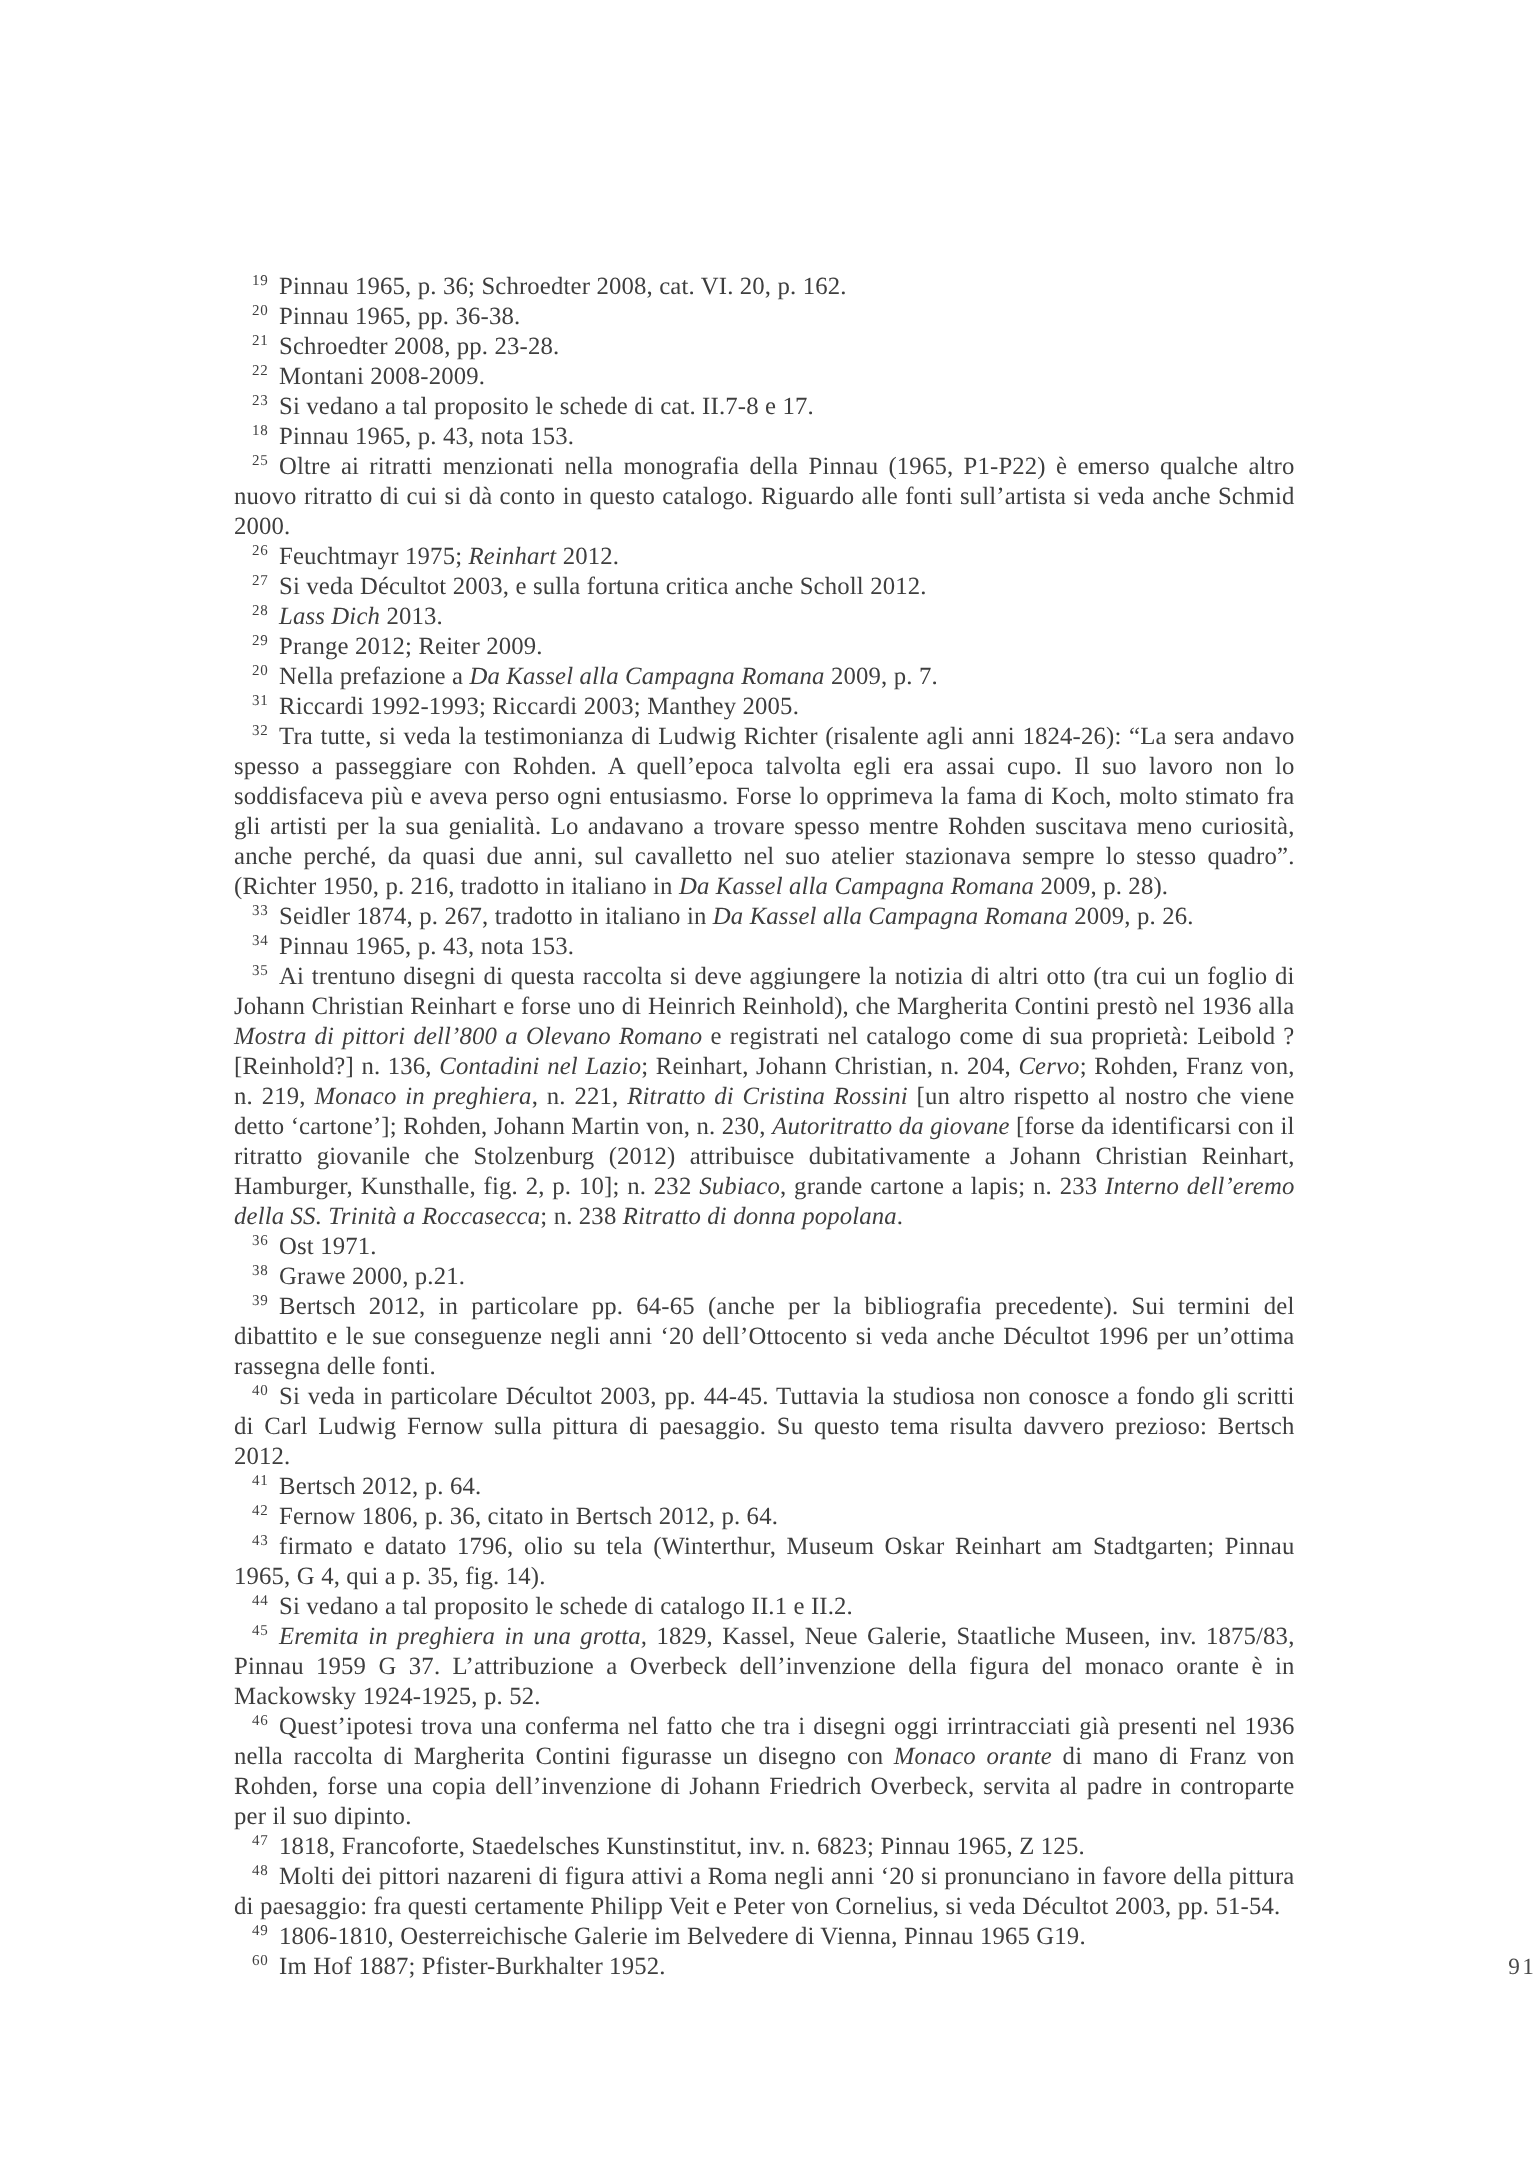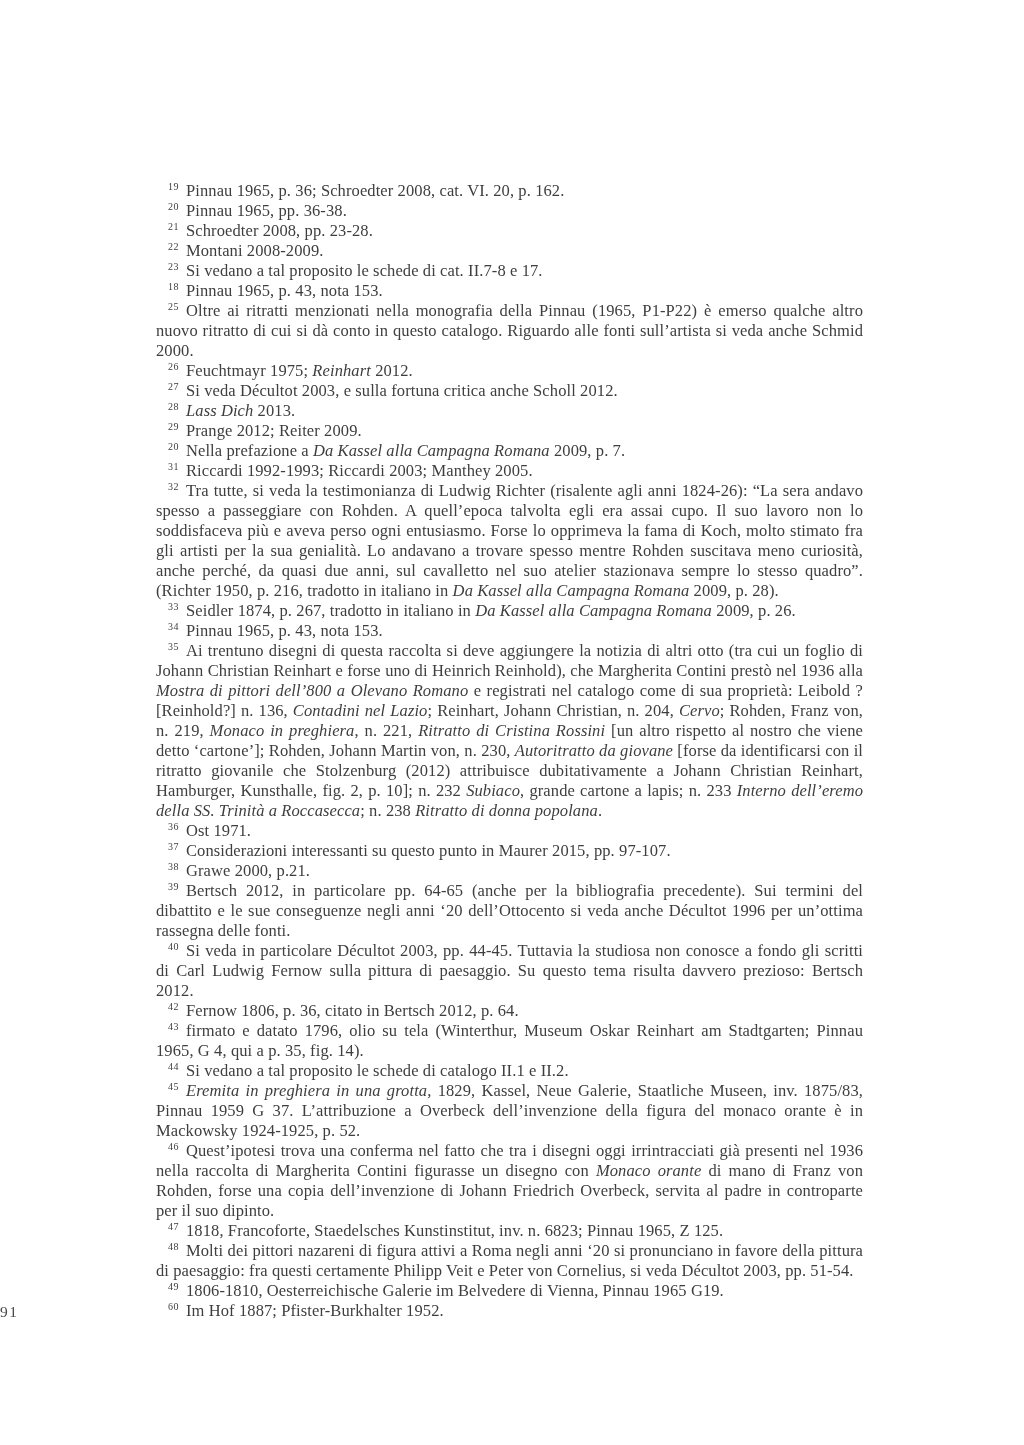--- a/index.html
+++ b/index.html
@@ -30,21 +30,21 @@
     line-height: 0;
     vertical-align: 6px;
     margin-right: 7px;
     letter-spacing: 0.5px;
   }
   .note i { font-style: italic; }
   .folio {
     position: absolute;
     left: 0; top: 1303px;
     width: 100%;
-    text-align: left;
+    text-align: right;
     font-size: 15.5px;
     letter-spacing: 1.5px;
     color: #4a4a4a;
   }
 </style>
 </head>
 <body>
 
 <main class="page">
   <section class="notes">
@@ -59,24 +59,24 @@
       <p class="note"><sup class="num">27</sup><span>Si veda Décultot 2003, e sulla fortuna critica anche Scholl 2012.</span></p>
       <p class="note"><sup class="num">28</sup><i>Lass Dich</i><span> 2013.</span></p>
       <p class="note"><sup class="num">29</sup><span>Prange 2012; Reiter 2009.</span></p>
       <p class="note"><sup class="num">20</sup><span>Nella prefazione a </span><i>Da Kassel alla Campagna Romana</i><span> 2009, p. 7.</span></p>
       <p class="note"><sup class="num">31</sup><span>Riccardi 1992-1993; Riccardi 2003; Manthey 2005.</span></p>
       <p class="note"><sup class="num">32</sup><span>Tra tutte, si veda la testimonianza di Ludwig Richter (risalente agli anni 1824-26): “La sera andavo spesso a passeggiare con Rohden. A quell’epoca talvolta egli era assai cupo. Il suo lavoro non lo soddisfaceva più e aveva perso ogni entusiasmo. Forse lo opprimeva la fama di Koch, molto stimato fra gli artisti per la sua genialità. Lo andavano a trovare spesso mentre Rohden suscitava meno curiosità, anche perché, da quasi due anni, sul cavalletto nel suo atelier stazionava sempre lo stesso quadro”. (Richter 1950, p. 216, tradotto in italiano in </span><i>Da Kassel alla Campagna Romana</i><span> 2009, p. 28).</span></p>
       <p class="note"><sup class="num">33</sup><span>Seidler 1874, p. 267, tradotto in italiano in </span><i>Da Kassel alla Campagna Romana</i><span> 2009, p. 26.</span></p>
       <p class="note"><sup class="num">34</sup><span>Pinnau 1965, p. 43, nota 153.</span></p>
       <p class="note"><sup class="num">35</sup><span>Ai trentuno disegni di questa raccolta si deve aggiungere la notizia di altri otto (tra cui un foglio di Johann Christian Reinhart e forse uno di Heinrich Reinhold), che Margherita Contini prestò nel 1936 alla </span><i>Mostra di pittori dell’800 a Olevano Romano</i><span> e registrati nel catalogo come di sua proprietà: Leibold ? [Reinhold?] n. 136, </span><i>Contadini nel Lazio</i><span>; Reinhart, Johann Christian, n. 204, </span><i>Cervo</i><span>; Rohden, Franz von, n. 219, </span><i>Monaco in preghiera</i><span>, n. 221, </span><i>Ritratto di Cristina Rossini</i><span> [un altro rispetto al nostro che viene detto ‘cartone’]; Rohden, Johann Martin von, n. 230, </span><i>Autoritratto da giovane</i><span> [forse da identificarsi con il ritratto giovanile che Stolzenburg (2012) attribuisce dubitativamente a Johann Christian Reinhart, Hamburger, Kunsthalle, fig. 2, p. 10]; n. 232 </span><i>Subiaco</i><span>, grande cartone a lapis; n. 233 </span><i>Interno dell’eremo della SS. Trinità a Roccasecca</i><span>; n. 238 </span><i>Ritratto di donna popolana</i><span>.</span></p>
       <p class="note"><sup class="num">36</sup><span>Ost 1971.</span></p>
-      <p class="note"><sup class="num">37</sup><span>Considerazioni interessanti su questo punto in Maurer 2015, pp. 97-107.</span></p>
       <p class="note"><sup class="num">38</sup><span>Grawe 2000, p.21.</span></p>
       <p class="note"><sup class="num">39</sup><span>Bertsch 2012, in particolare pp. 64-65 (anche per la bibliografia precedente). Sui termini del dibattito e le sue conseguenze negli anni ‘20 dell’Ottocento si veda anche Décultot 1996 per un’ottima rassegna delle fonti.</span></p>
       <p class="note"><sup class="num">40</sup><span>Si veda in particolare Décultot 2003, pp. 44-45. Tuttavia la studiosa non conosce a fondo gli scritti di Carl Ludwig Fernow sulla pittura di paesaggio. Su questo tema risulta davvero prezioso: Bertsch 2012.</span></p>
+      <p class="note"><sup class="num">41</sup><span>Bertsch 2012, p. 64.</span></p>
       <p class="note"><sup class="num">42</sup><span>Fernow 1806, p. 36, citato in Bertsch 2012, p. 64.</span></p>
       <p class="note"><sup class="num">43</sup><span>firmato e datato 1796, olio su tela (Winterthur, Museum Oskar Reinhart am Stadtgarten; Pinnau 1965, G 4, qui a p. 35, fig. 14).</span></p>
       <p class="note"><sup class="num">44</sup><span>Si vedano a tal proposito le schede di catalogo II.1 e II.2.</span></p>
       <p class="note"><sup class="num">45</sup><i>Eremita in preghiera in una grotta,</i><span> 1829, Kassel, Neue Galerie, Staatliche Museen, inv. 1875/83, Pinnau 1959 G 37. L’attribuzione a Overbeck dell’invenzione della figura del monaco orante è in Mackowsky 1924-1925, p. 52.</span></p>
       <p class="note"><sup class="num">46</sup><span>Quest’ipotesi trova una conferma nel fatto che tra i disegni oggi irrintracciati già presenti nel 1936 nella raccolta di Margherita Contini figurasse un disegno con </span><i>Monaco orante</i><span> di mano di Franz von Rohden, forse una copia dell’invenzione di Johann Friedrich Overbeck, servita al padre in controparte per il suo dipinto.</span></p>
       <p class="note"><sup class="num">47</sup><span>1818, Francoforte, Staedelsches Kunstinstitut, inv. n. 6823; Pinnau 1965, Z 125.</span></p>
       <p class="note"><sup class="num">48</sup><span>Molti dei pittori nazareni di figura attivi a Roma negli anni ‘20 si pronunciano in favore della pittura di paesaggio: fra questi certamente Philipp Veit e Peter von Cornelius, si veda Décultot 2003, pp. 51-54.</span></p>
       <p class="note"><sup class="num">49</sup><span>1806-1810, Oesterreichische Galerie im Belvedere di Vienna, Pinnau 1965 G19.</span></p>
       <p class="note"><sup class="num">60</sup><span>Im Hof 1887; Pfister-Burkhalter 1952.</span></p>
     </section>

